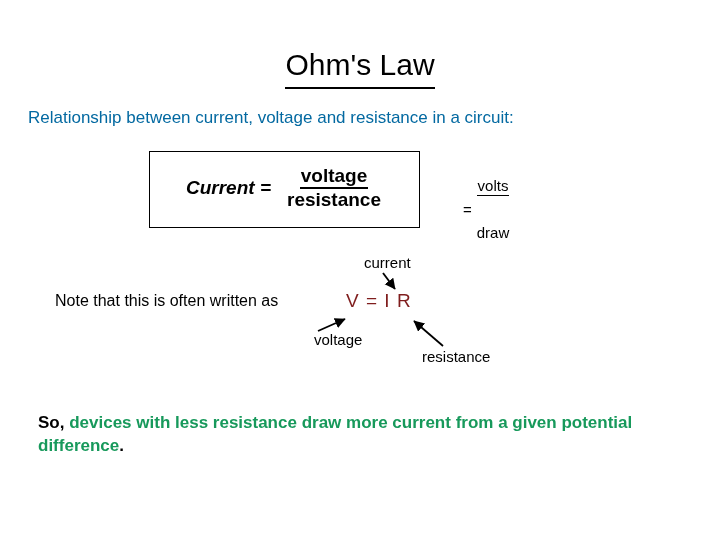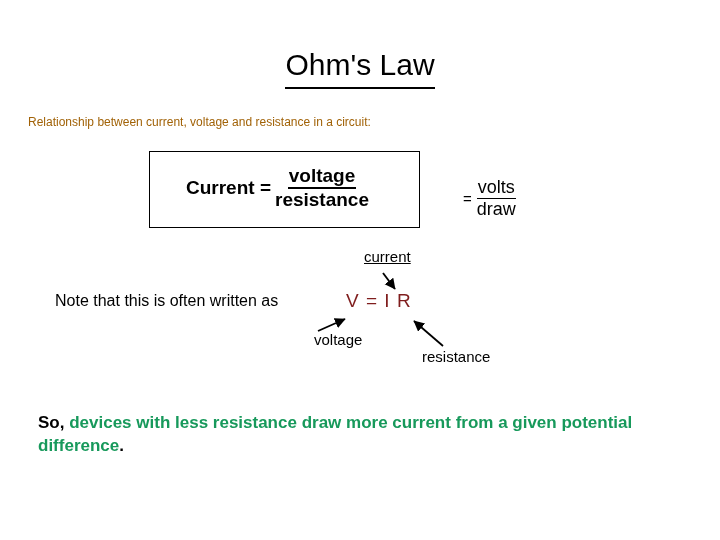--- a/index.html
+++ b/index.html
@@ -41,25 +41,24 @@
     display: inline-block;
     border-bottom: 2px solid #000000;
     padding-bottom: 6px;
   }
 
   
   .subtitle {
     position: absolute;
     top: 108px;
     left: 28px;
-    font-size: 12px;
-    font-weight: 400;
-    white-space: nowrap;
-    color: #a16207;
-    margin-top: 7px;
+    font-size: 17px;
+    font-weight: 400;
+    white-space: nowrap;
+    color: #0369a1;
   }
 
   
   .eq-box {
     position: absolute;
     left: 149px;
     top: 151px;
     width: 271px;
     height: 77px;
     border: 1.5px solid #000000;
@@ -70,21 +69,21 @@
     position: absolute;
     left: 36px;
     top: 14px;
     display: flex;
     align-items: center;
     font-weight: 700;
     font-size: 19px;
     color: #000000;
     white-space: nowrap;
   }
-  .eq-lhs { margin-right: 3px; }
+  .eq-lhs { margin-right: 15px; font-style: italic; }
 
   .frac {
     display: inline-flex;
     flex-direction: column;
     align-items: center;
     line-height: 1.05;
     vertical-align: middle;
   }
   .frac .num {
     border-bottom: 2px solid #000000;
@@ -101,21 +100,21 @@
     top: 178px;
     display: flex;
     align-items: center;
     font-size: 15px;
     font-weight: 400;
     color: #000000;
     white-space: nowrap;
   }
   .units .u-text { margin-right: 8px; }
   .units .u-eq { margin-right: 4px; }
-  .units .frac { font-size: 18px; }
+  .units .frac { font-size: 15px; gap: 28px; }
   .units .frac .num { border-bottom: 1.5px solid #000000; }
 
   
   .note-line {
     position: absolute;
     left: 55px;
     top: 292px;
     font-size: 16px;
     font-weight: 400;
     color: #000000;
@@ -132,21 +131,21 @@
     white-space: nowrap;
   }
 
   .lbl {
     position: absolute;
     font-size: 15px;
     font-weight: 400;
     color: #000000;
     white-space: nowrap;
   }
-  .lbl-current   { left: 364px; top: 248px; text-decoration: underline; }
+  .lbl-current   { left: 364px; top: 254px; }
   .lbl-voltage   { left: 314px; top: 331px; }
   .lbl-resistance{ left: 422px; top: 348px; }
 
   .arrow-svg {
     position: absolute;
     overflow: visible;
     pointer-events: none;
   }
 
   

